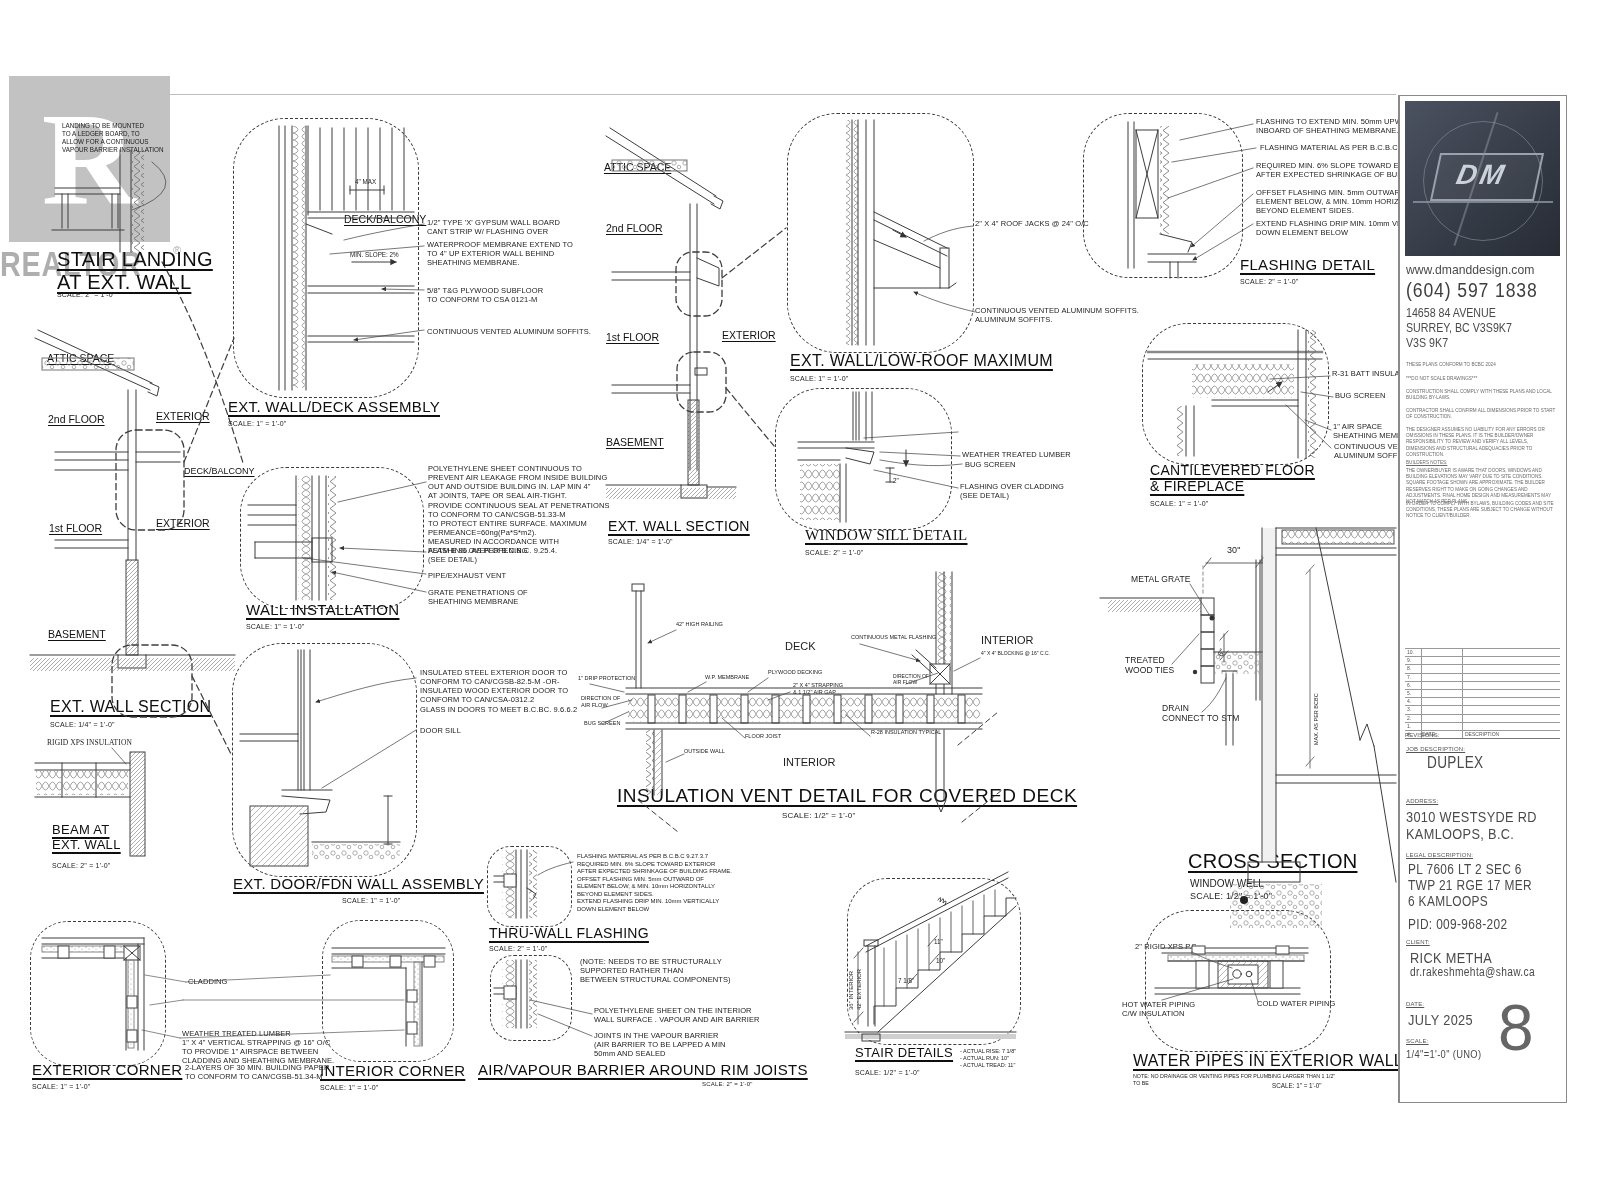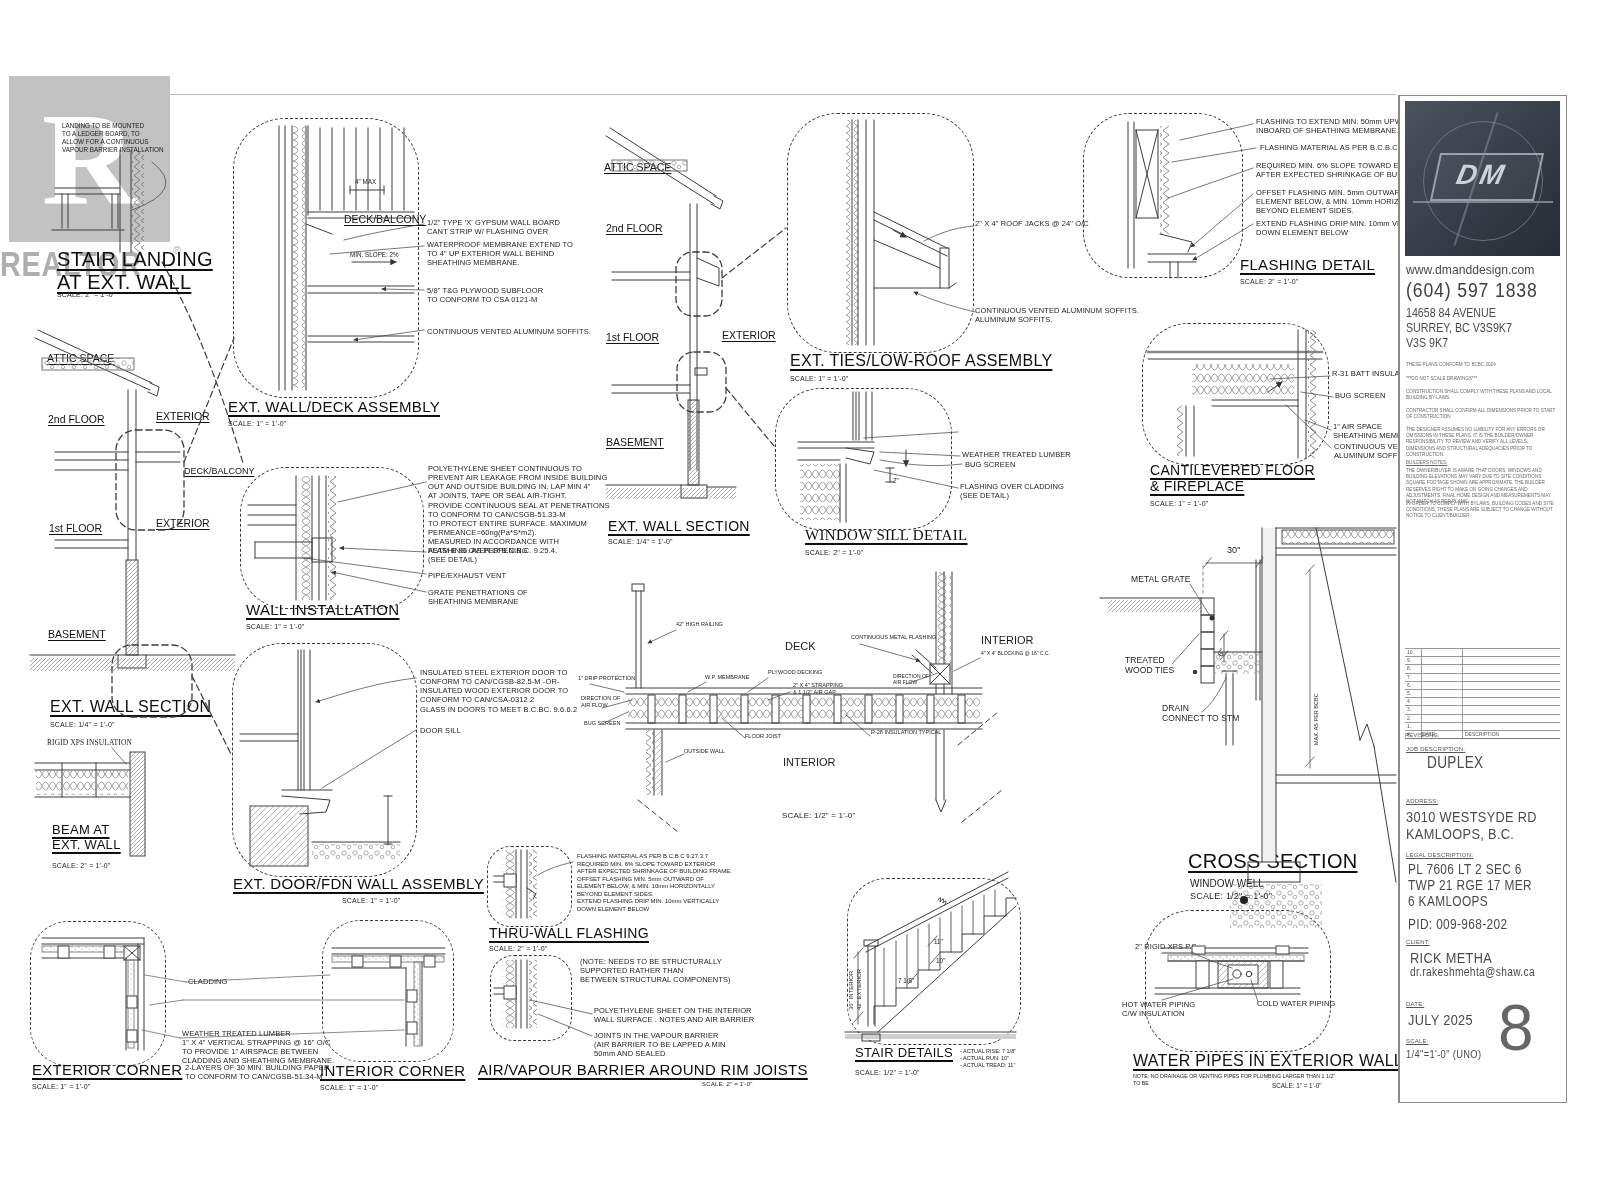--- a/index.html
+++ b/index.html
@@ -433,21 +433,21 @@
   <div class="lbl" style="left:606px;top:222px;">2nd FLOOR</div>
   <div class="lbl" style="left:606px;top:331px;">1st FLOOR</div>
   <div class="lbl" style="left:722px;top:329px;">EXTERIOR</div>
   <div class="lbl" style="left:606px;top:436px;">BASEMENT</div>
   <div class="ttl" style="left:608px;top:518px;font-size:14px;">EXT. WALL SECTION</div>
   <div class="scl" style="left:608px;top:538px;">SCALE: 1/4" = 1'-0"</div>
 
   <div class="ann" style="left:975px;top:219px;">2" X 4" ROOF JACKS @ 24" O/C</div>
   <div class="ann" style="left:975px;top:306px;">CONTINUOUS VENTED ALUMINUM SOFFITS.
 ALUMINUM SOFFITS.</div>
-  <div class="ttl" style="left:790px;top:352px;font-size:16px;">EXT. TIES/LOW-ROOF ASSEMBLY</div>
+  <div class="ttl" style="left:790px;top:352px;font-size:16px;">EXT. WALL/LOW-ROOF MAXIMUM</div>
   <div class="scl" style="left:790px;top:375px;">SCALE: 1" = 1'-0"</div>
 
   <div class="ann" style="left:962px;top:450px;">WEATHER TREATED LUMBER</div>
   <div class="ann" style="left:965px;top:460px;">BUG SCREEN</div>
   <div class="ann" style="left:960px;top:482px;">FLASHING OVER CLADDING
 (SEE DETAIL)</div>
   <div class="ann6" style="left:893px;top:477px;">2"</div>
   <div class="ttl" style="left:805px;top:527px;font-family:Liberation Serif, serif;">WINDOW SILL DETAIL</div>
   <div class="scl" style="left:805px;top:549px;">SCALE: 2" = 1'-0"</div>
 
@@ -498,20 +498,21 @@
   <div class="ann6" style="left:584px;top:720px;font-size:5.5px;">BUG SCREEN</div>
   <div class="ann6" style="left:745px;top:733px;font-size:5.5px;">FLOOR JOIST</div>
   <div class="ann6" style="left:684px;top:748px;font-size:5.5px;">OUTSIDE WALL</div>
   <div class="d" style="left:783px;top:756px;font-size:11px;">INTERIOR</div>
   <div class="ann6" style="left:851px;top:634px;font-size:5.5px;">CONTINUOUS METAL FLASHING</div>
   <div class="d" style="left:981px;top:634px;font-size:11px;">INTERIOR</div>
   <div class="ann6" style="left:981px;top:650px;font-size:5px;">4" X 4" BLOCKING @ 16" C.C.</div>
   <div class="ann6" style="left:893px;top:673px;font-size:5px;">DIRECTION OF
 AIR FLOW</div>
   <div class="ann6" style="left:871px;top:729px;font-size:5.5px;">R-28 INSULATION TYPICAL</div>
+  <div class="ttl" style="left:617px;top:785px;font-size:19px;letter-spacing:.5px;">INSULATION VENT DETAIL FOR COVERED DECK</div>
   <div class="scl" style="left:782px;top:811px;font-size:8px;">SCALE: 1/2" = 1'-0"</div>
 
   <div class="ann6" style="left:848px;top:1010px;transform:rotate(-90deg);transform-origin:0 0;font-size:6px;">36" INTERIOR
 42" EXTERIOR</div>
   <div class="ann6" style="left:934px;top:938px;">11"</div>
   <div class="ann6" style="left:936px;top:957px;">10"</div>
   <div class="ann6" style="left:898px;top:977px;">7 1/8"</div>
   <div class="ann6" style="left:960px;top:1048px;font-size:5.5px;">- ACTUAL RISE: 7 1/8"
 - ACTUAL RUN: 10"
 - ACTUAL TREAD: 11"</div>
@@ -546,21 +547,21 @@
 BEYOND ELEMENT SIDES.
 EXTEND FLASHING DRIP MIN. 10mm VERTICALLY
 DOWN ELEMENT BELOW</div>
   <div class="ttl" style="left:489px;top:925px;font-size:14px;">THRU-WALL FLASHING</div>
   <div class="scl" style="left:489px;top:945px;">SCALE: 2" = 1'-0"</div>
 
   <div class="ann" style="left:580px;top:957px;">(NOTE: NEEDS TO BE STRUCTURALLY
 SUPPORTED RATHER THAN
 BETWEEN STRUCTURAL COMPONENTS)</div>
   <div class="ann" style="left:594px;top:1006px;">POLYETHYLENE SHEET ON THE INTERIOR
-WALL SURFACE . NOTES AND AIR BARRIER</div>
+WALL SURFACE . VAPOUR AND AIR BARRIER</div>
   <div class="ann" style="left:594px;top:1031px;">JOINTS IN THE VAPOUR BARRIER
 (AIR BARRIER TO BE LAPPED A MIN
 50mm AND SEALED</div>
   <div class="ttl" style="left:478px;top:1061px;">AIR/VAPOUR BARRIER AROUND RIM JOISTS</div>
   <div class="scl" style="left:702px;top:1081px;font-size:6px;">SCALE: 2" = 1'-0"</div>
 
   <div class="ann" style="left:47px;top:738px;font-family:Liberation Serif, serif;">RIGID XPS INSULATION</div>
   <div class="ttl" style="left:52px;top:822px;font-size:13px;">BEAM AT
 EXT. WALL</div>
   <div class="scl" style="left:52px;top:862px;">SCALE: 2" = 1'-0"</div>

